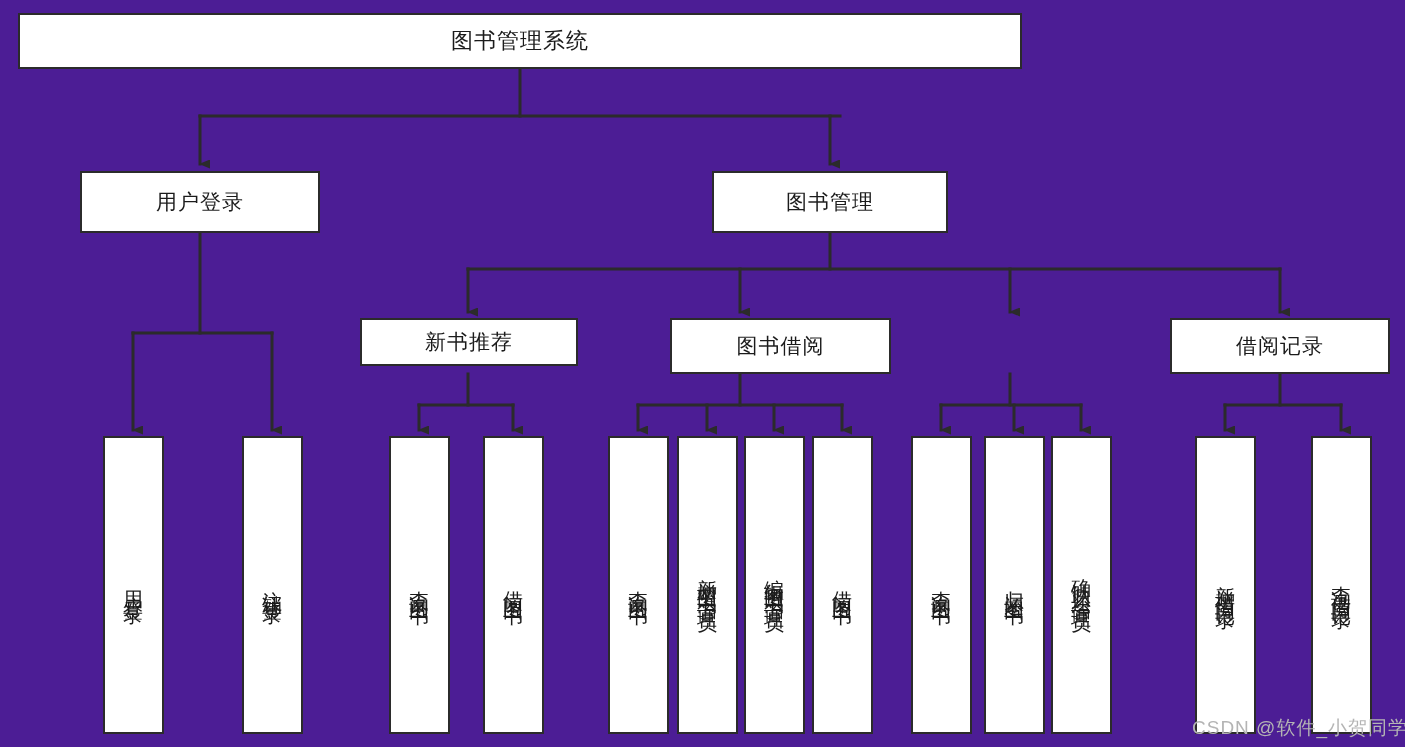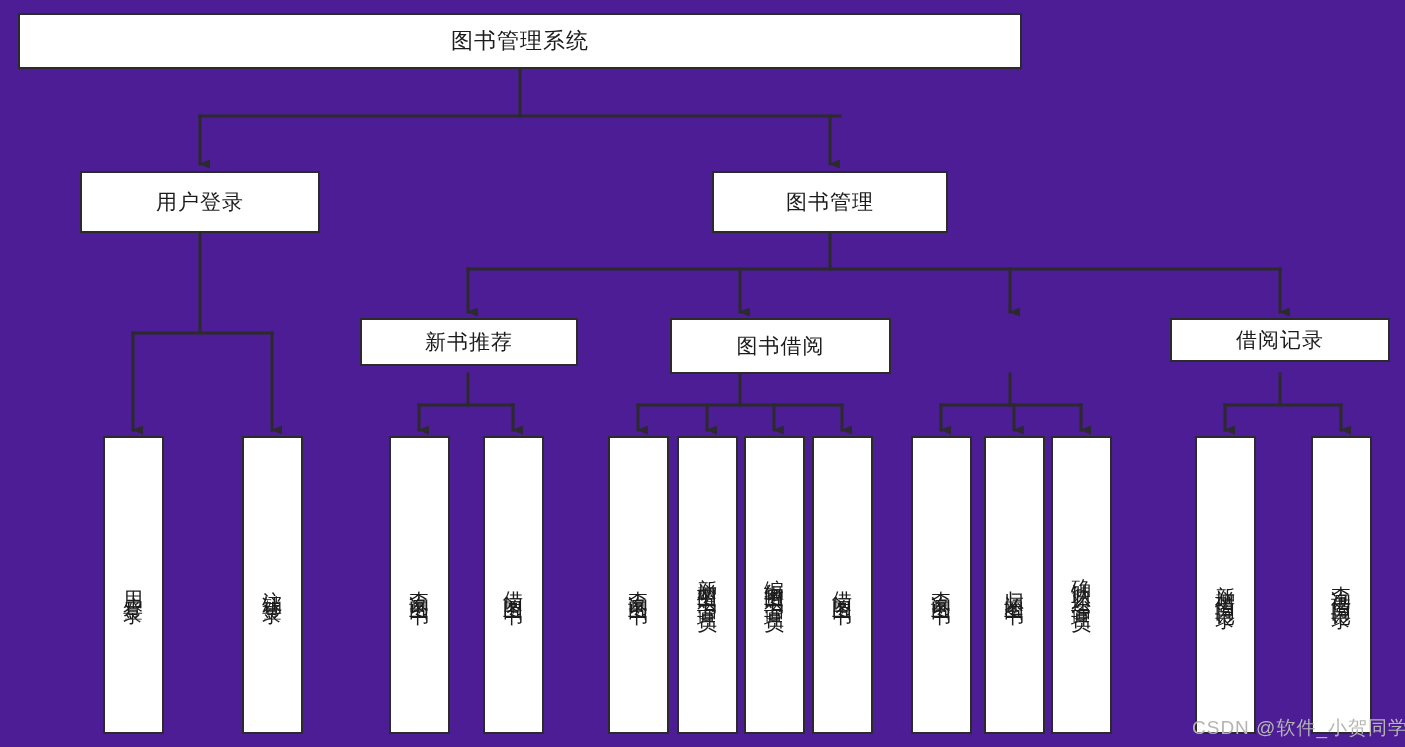--- a/index.html
+++ b/index.html
@@ -135,21 +135,21 @@
   <div class="node h" style="left:712px; top:171px; width:236px; height:62px;">
     <span>图书管理</span>
   </div>
 
   <div class="node h" style="left:360px; top:318px; width:218px; height:48px;">
     <span>新书推荐</span>
   </div>
   <div class="node h" style="left:630px; top:318px; width:221px; height:56px;margin-left:40px;">
     <span>图书借阅</span>
   </div>
-  <div class="node h" style="left:1170px; top:318px; width:220px; height:44px;">
+  <div class="node h" style="left:1170px; top:318px; width:220px; height:56px;">
     <span>借阅记录</span>
   </div>
 
   <div class="node v" style="left:103px; top:436px; width:61px; height:298px;">
     <span class="vtext">用户登录</span>
   </div>
   <div class="node v" style="left:242px; top:436px; width:61px; height:298px;">
     <span class="vtext">注销登录</span>
   </div>
 

